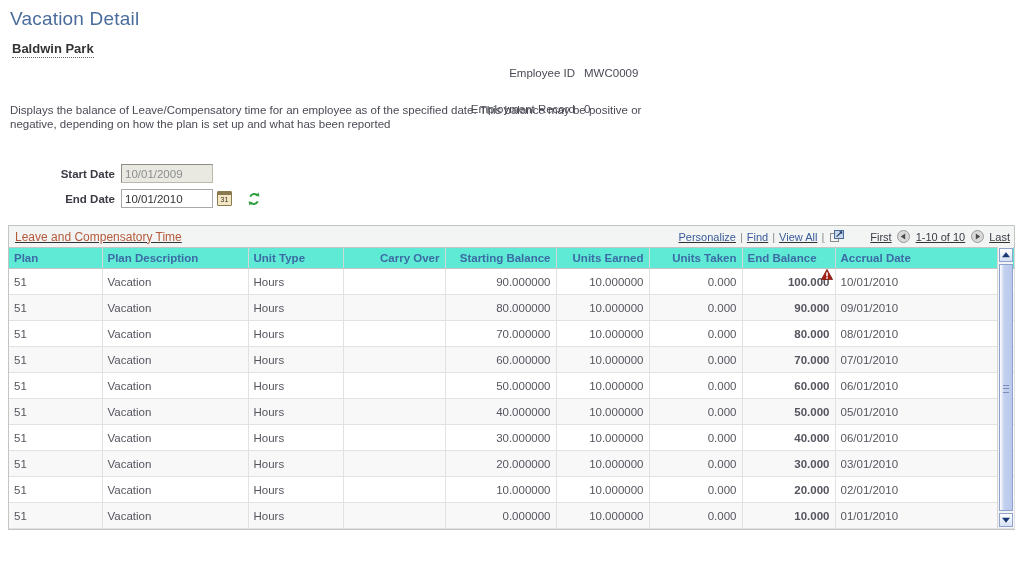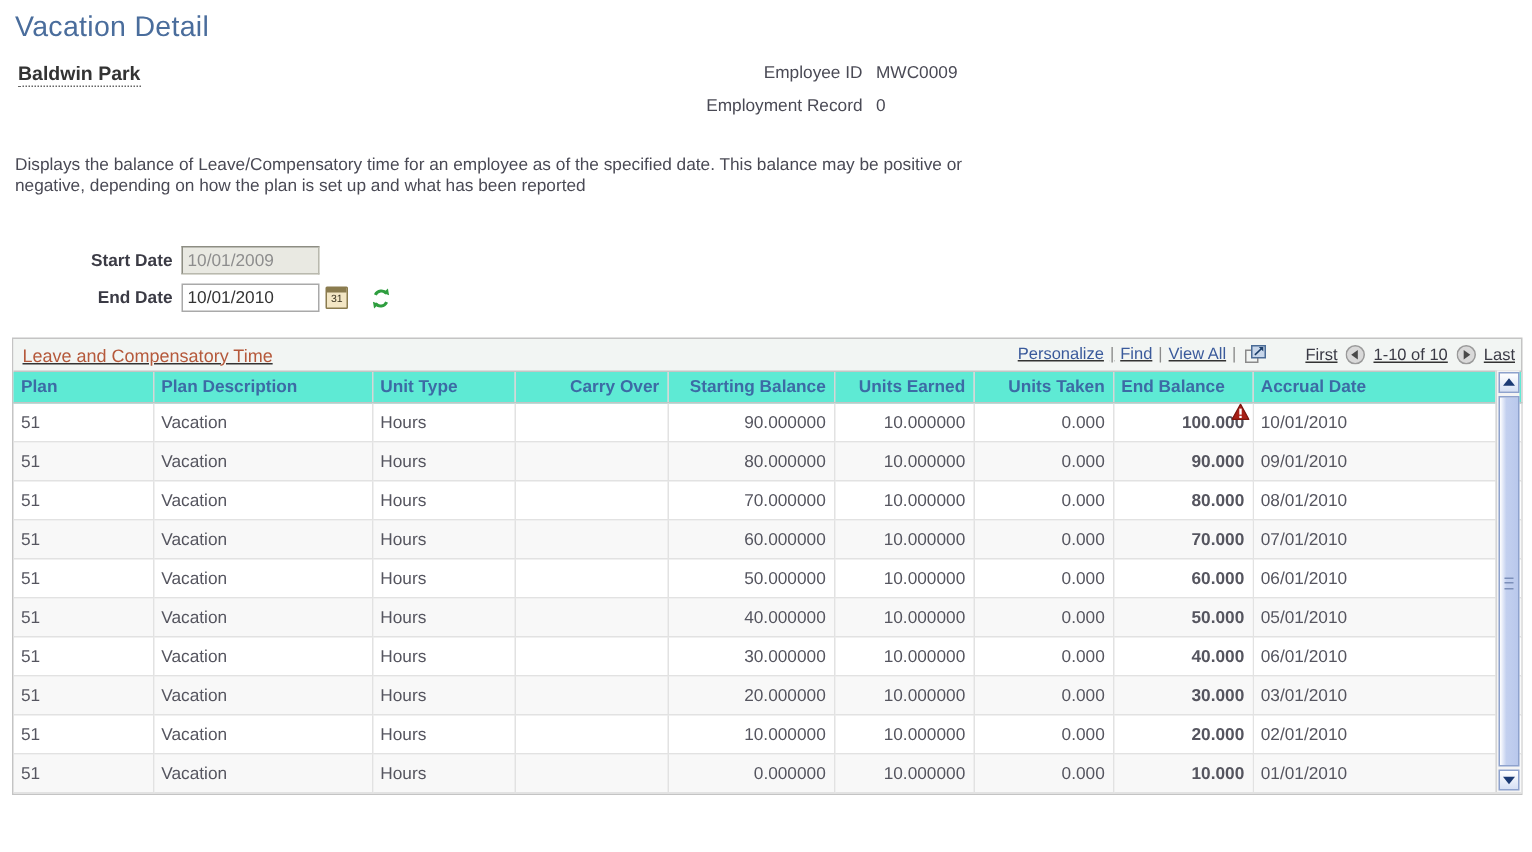--- a/index.html
+++ b/index.html
@@ -57,20 +57,21 @@
     position: absolute;
     left: 430px;
     top: 43px;
     width: 280px;
   }
   .hdr-row {
     display: flex;
     align-items: flex-start;
     margin-bottom: 10px;
     font-size: 11.5px;
+    margin-top: 24px;
   }
   .hdr-label {
     width: 145px;
     text-align: right;
     color: #4a4a55;
     padding-right: 9px;
   }
   .hdr-value {
     color: #4a4a55;
   }
@@ -181,21 +182,21 @@
     box-sizing: border-box;
     text-decoration: underline;
   }
   .grid-title {
     font-size: 12px;
     color: #b5593b;
     flex: 1;
   }
   .tb-links {
     display: flex;
-    align-items: flex-start;
+    align-items: center;
     font-size: 11px;
     color: #333;
     white-space: nowrap;
   }
   .tb-links a {
     color: #3a5a9b;
     text-decoration: none;
     cursor: pointer;
   }
   .tb-sep { margin: 0 4px; color: #8a8a8a; }

